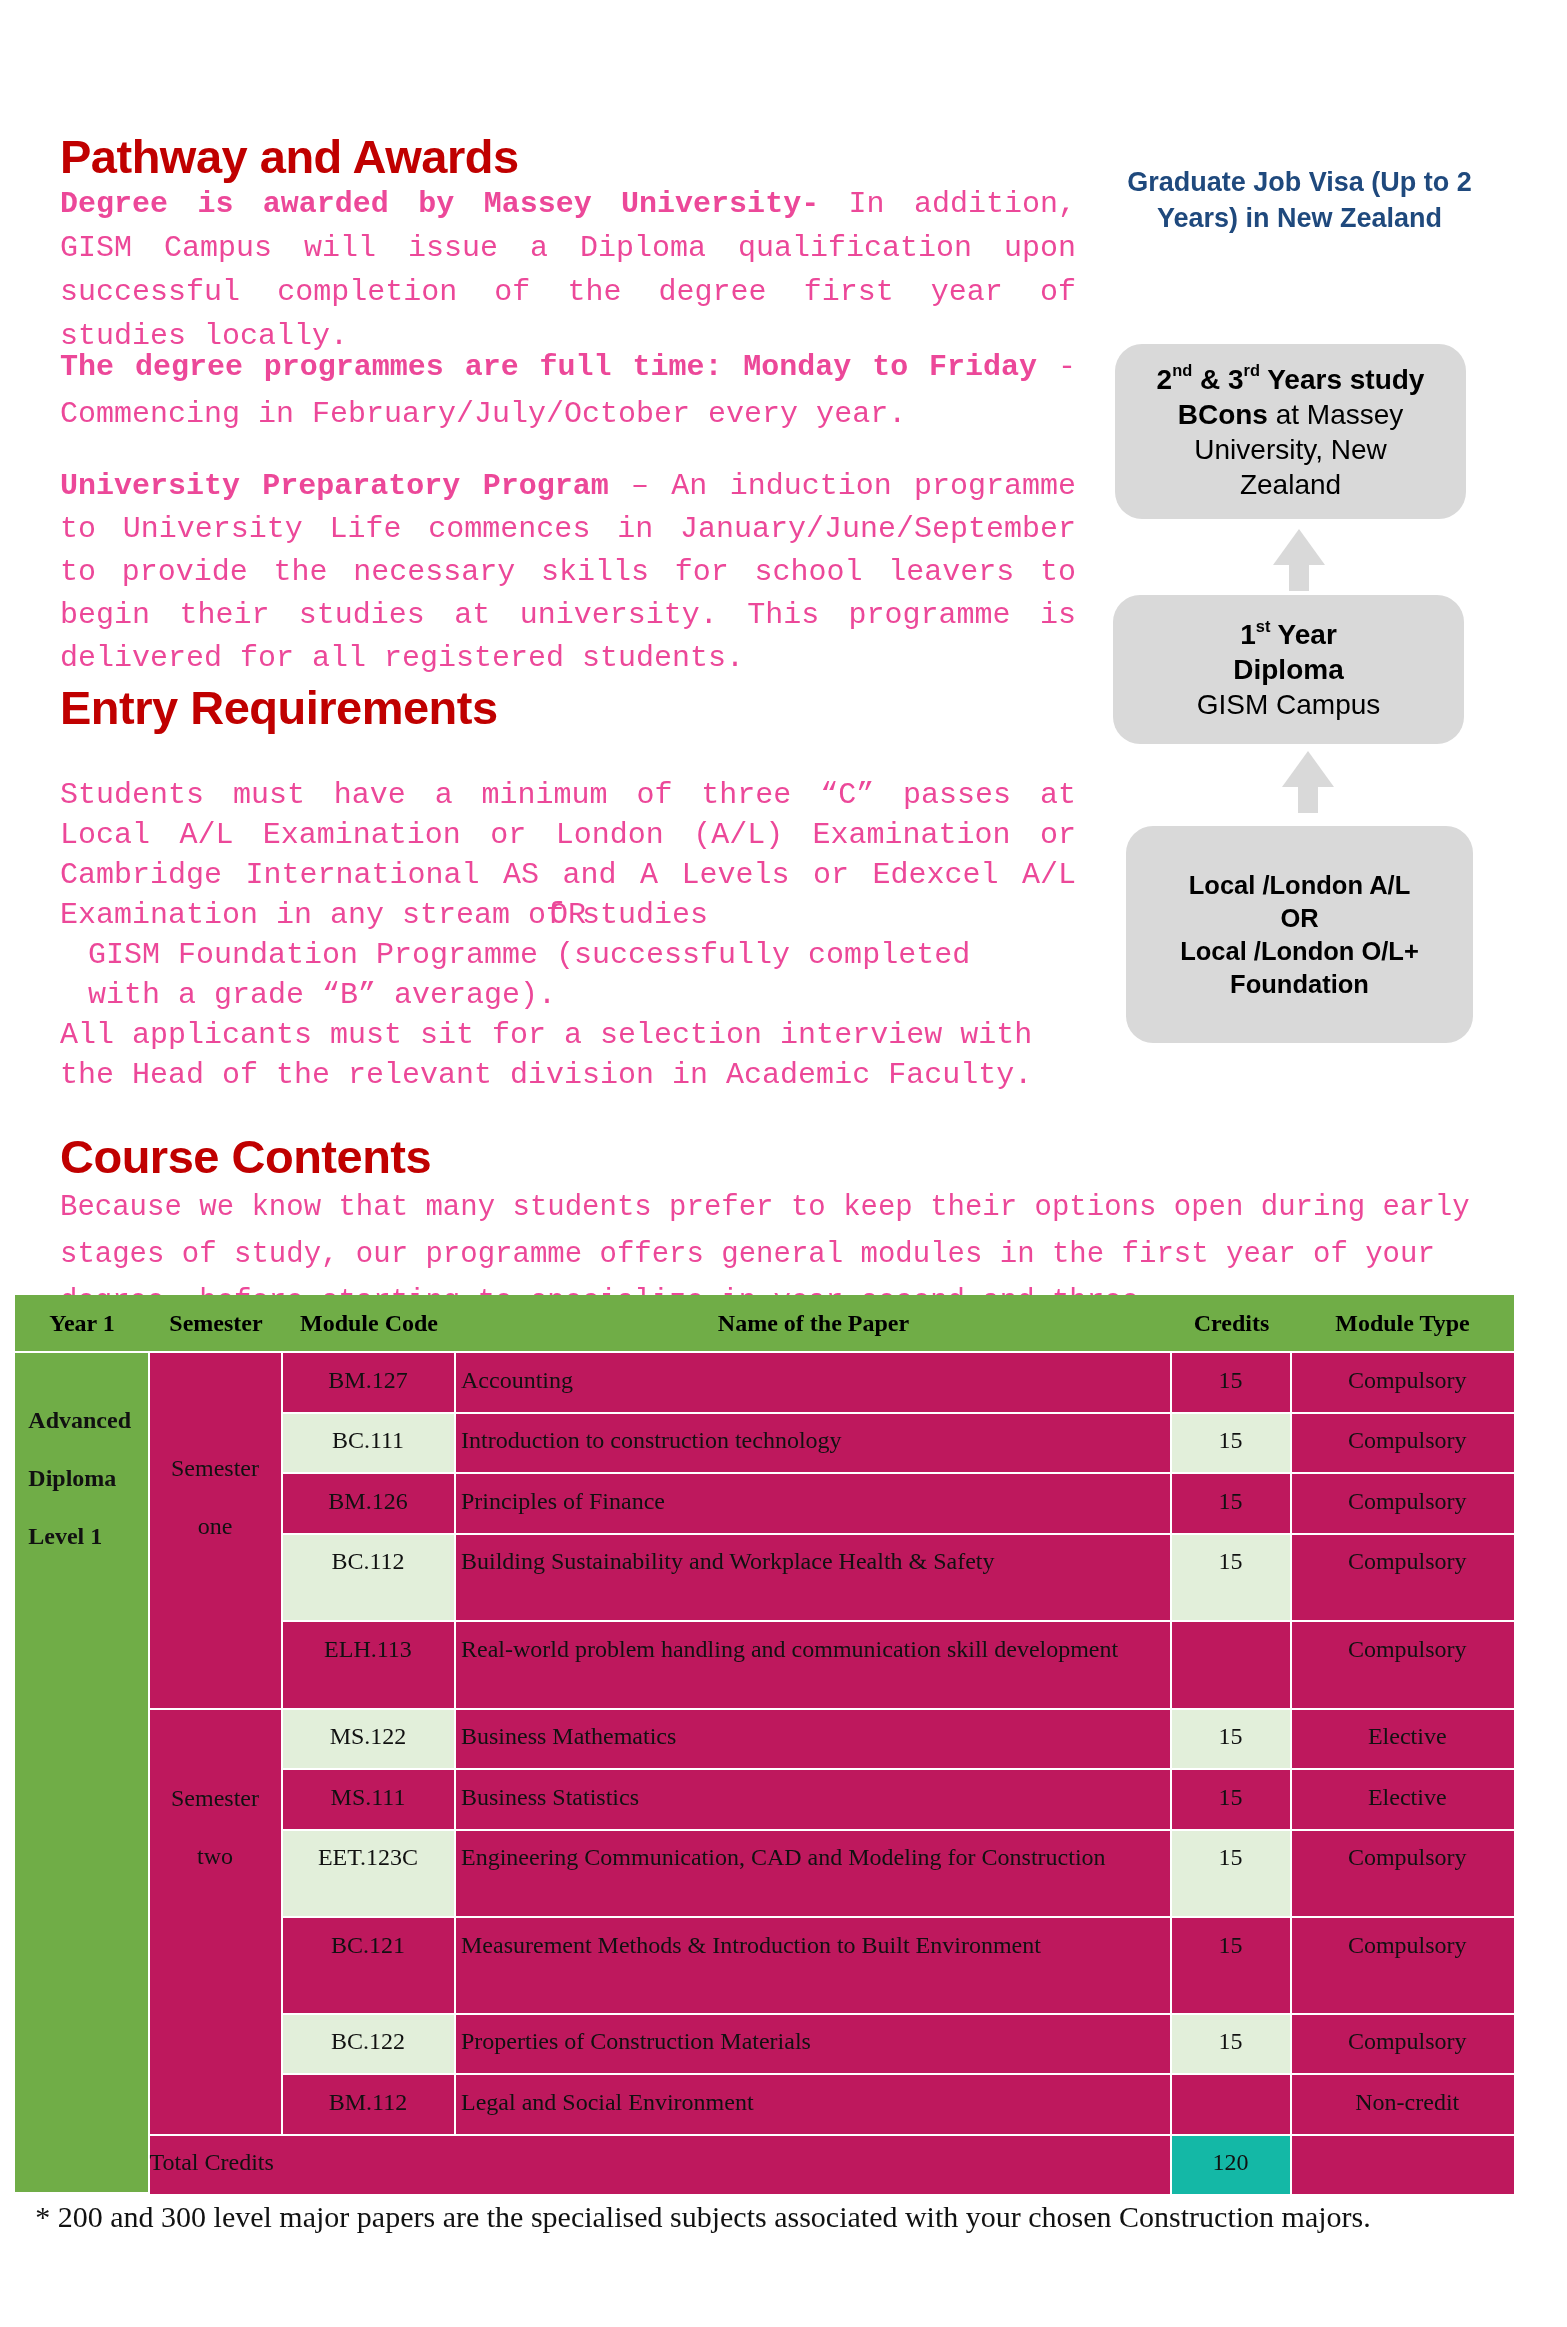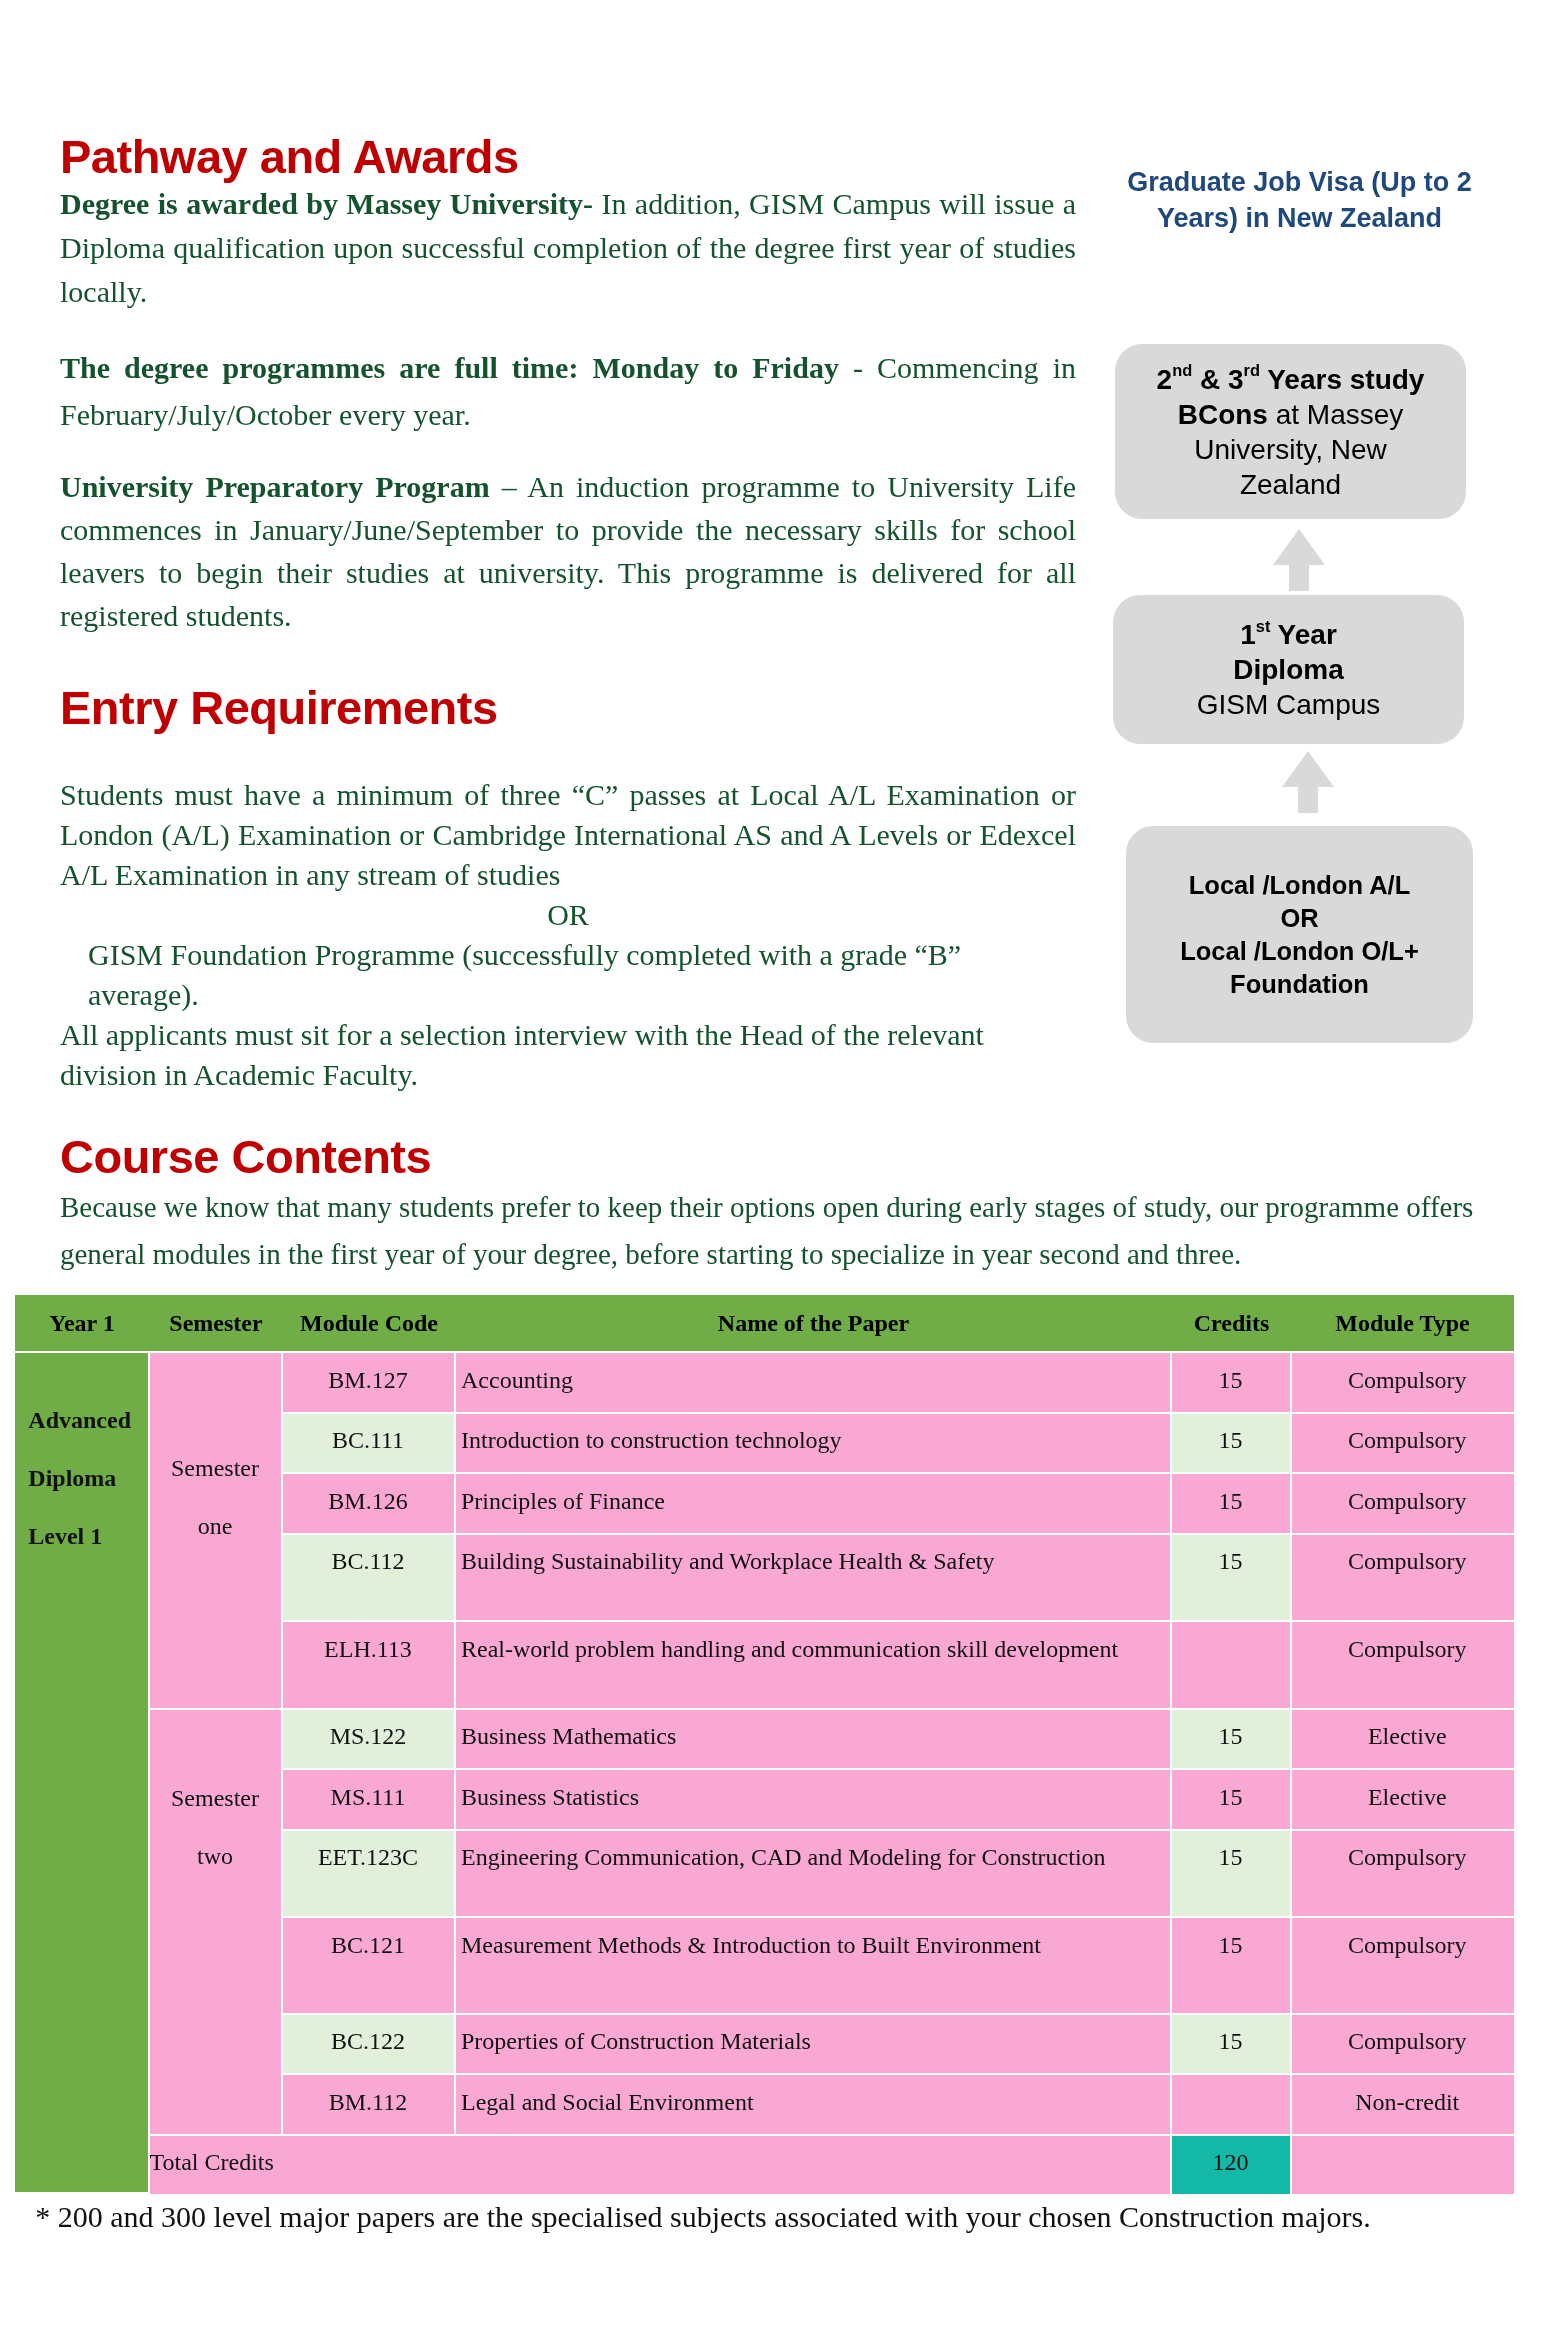--- a/index.html
+++ b/index.html
@@ -6,22 +6,22 @@
   body { width: 1567px; height: 2327px; position: relative; overflow: hidden; }
 
   .heading {
     position: absolute; left: 60px;
     font-family: "Liberation Sans", "DejaVu Sans", sans-serif;
     font-weight: bold; color: #c00000; font-size: 47px; letter-spacing: -0.5px;
     margin: 0; line-height: 1;
   }
   .para {
     position: absolute; left: 60px; width: 1016px;
-    font-family: Liberation Serif, serif;
-    font-size: 30px; color: #14532d; line-height: 44px; text-align: justify;
+    font-family: Liberation Mono, monospace;
+    font-size: 30px; color: #ec4899; line-height: 44px; text-align: justify;
     margin: 0;
   }
   .para b { font-weight: bold; }
   .para.tight { line-height: 40px; text-align: left; }
 
   
   .visa-title {
     position: absolute; left: 1127px; top: 164px; width: 345px;
     font-family: "Liberation Sans", "DejaVu Sans", sans-serif;
     font-weight: bold; color: #1f497d; font-size: 27px; line-height: 36px;
@@ -58,21 +58,21 @@
     font-size: 24px; color: #111; table-layout: fixed;
   }
   .course-table th {
     background: #70ad47; color: #000; font-weight: bold; height: 56px;
     text-align: center; vertical-align: middle; padding: 0 3.6px;
     border-bottom: 2.7px solid #ffffff;
   }
   .course-table td {
     vertical-align: top; padding: 5.5px 5.5px 0 5.5px; line-height: 42px;
     border-right: 2.7px solid #ffffff; border-bottom: 2.7px solid #ffffff;
-    background: #f9a8d4;
+    background: #be185d;
   }
   .course-table td.year {
     background: #70ad47; font-weight: bold; vertical-align: middle; padding: 0 0 0 1.8px;
     line-height: 58px; text-align: left;
   }
   .course-table td.sem { text-align: center; vertical-align: middle; line-height: 58px; }
   .course-table td.code { text-align: center; }
   .course-table td.cred { text-align: center; }
   .course-table td.type { text-align: center; border-right: none; padding-left: 15px; }
   .course-table tr.light td.code, .course-table tr.light td.cred { background: #e2efda; }

